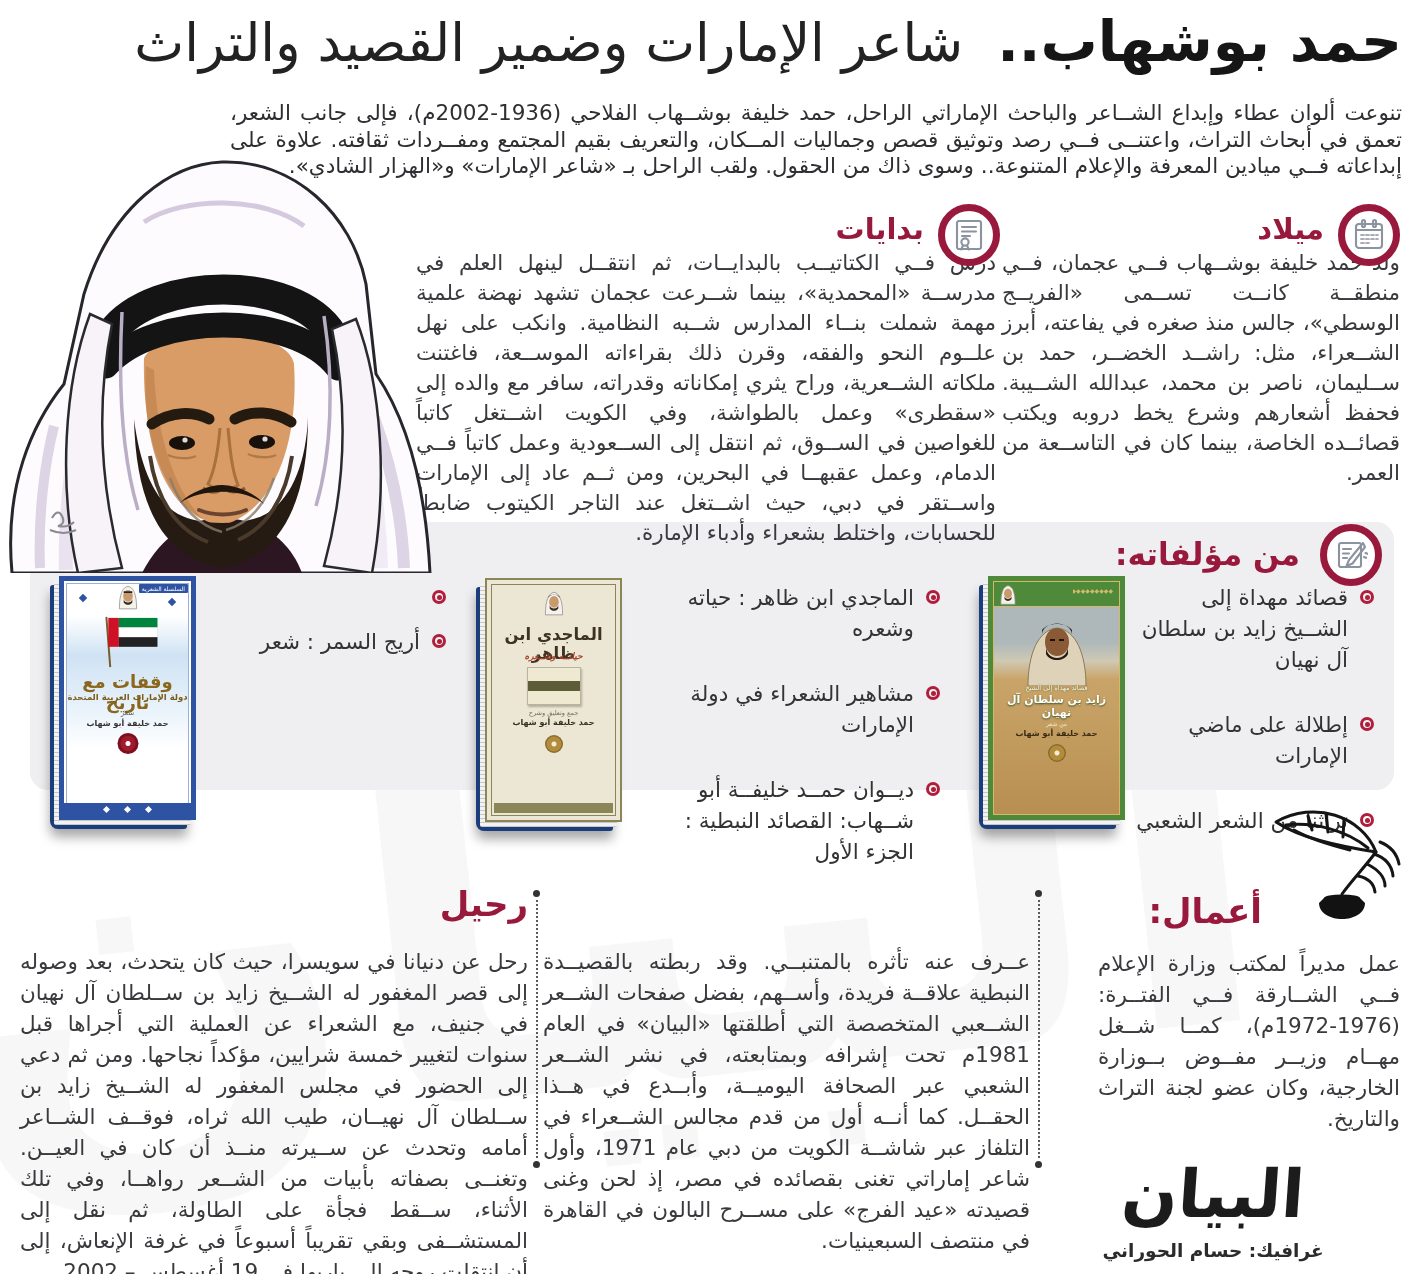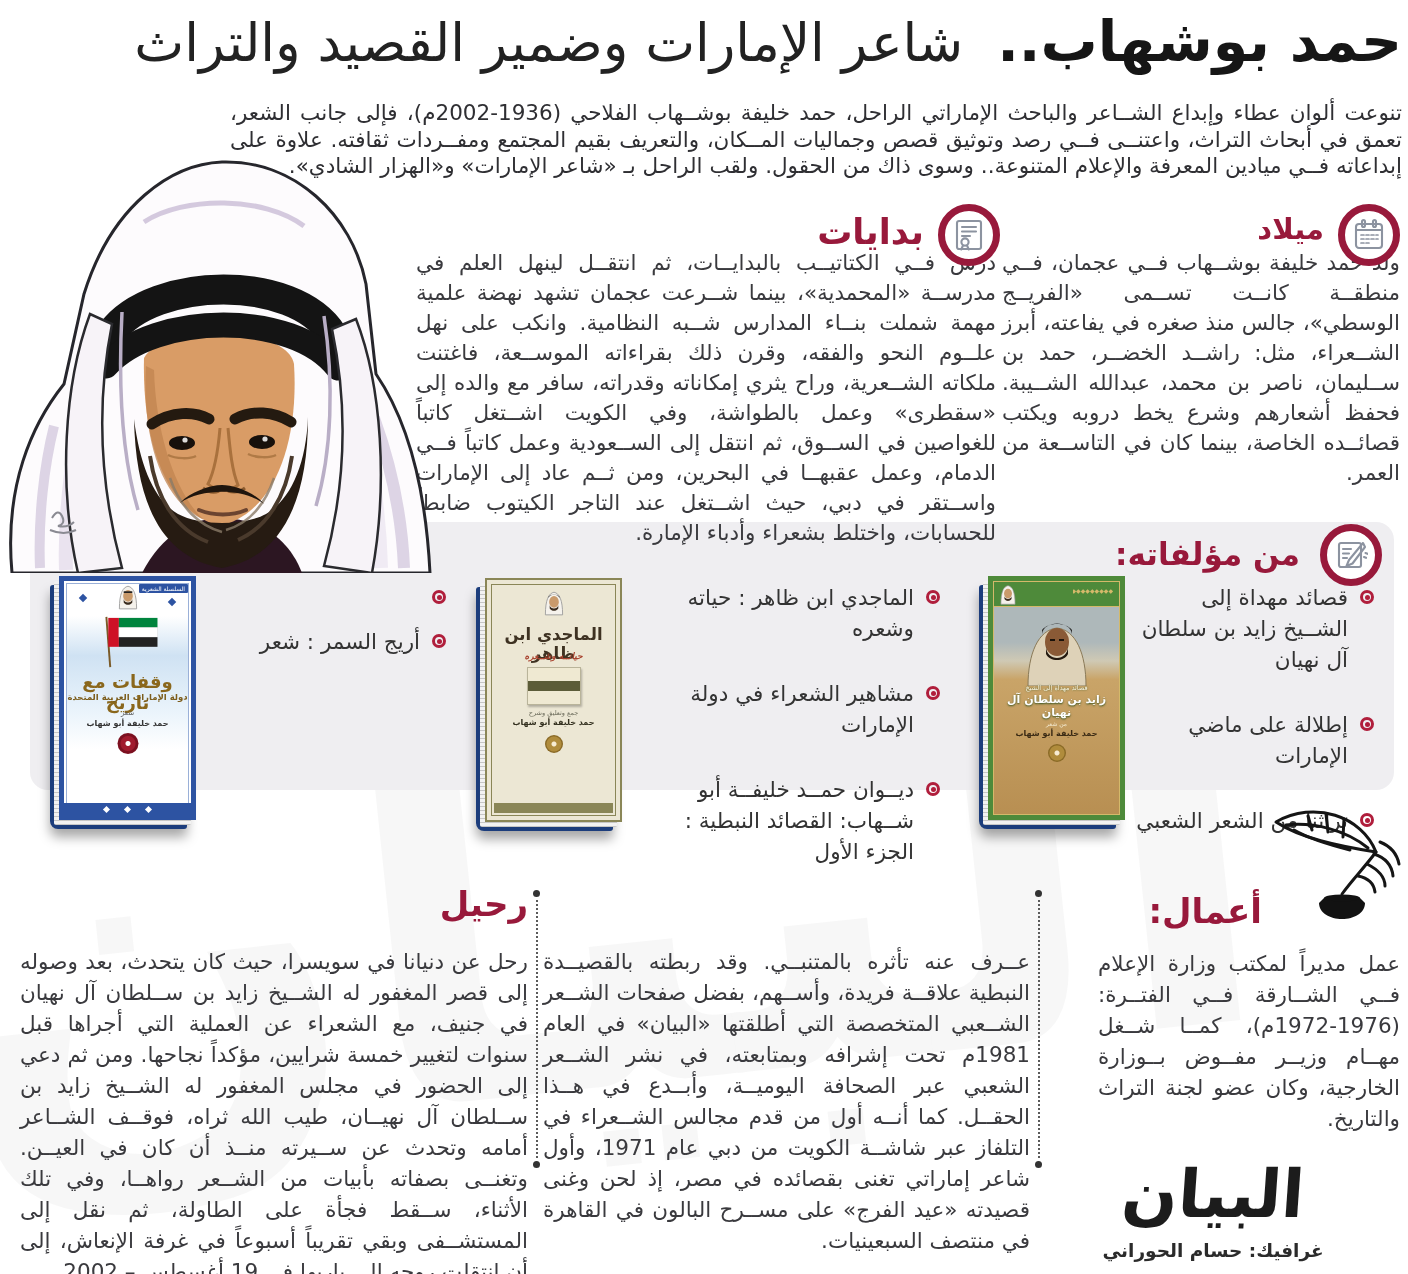--- a/index.html
+++ b/index.html
@@ -168,21 +168,21 @@
   <p class="para" style="top:248px;right:8px;width:398px;margin:0;">ولد حمد خليفة بوشــهاب فــي عجمان، فــي منطقــة كانــت تســمى «الفريــج الوسطي»، جالس منذ صغره في يفاعته، أبرز الشــعراء، مثل: راشــد الخضــر، حمد بن ســليمان، ناصر بن محمد، عبدالله الشــيبة. فحفظ أشعارهم وشرع يخط دروبه ويكتب قصائــده الخاصة، بينما كان في التاســعة من العمر.</p>
 
   <div class="sec-icon" style="top:204px;right:408px;">
     <svg width="34" height="34" viewBox="0 0 34 34">
       <rect x="5" y="3" width="24" height="28" rx="2"></rect>
       <path d="M10 9 h14 M10 13.5 h14 M10 18 h8"></path>
       <circle cx="13" cy="24" r="3.6"></circle>
       <path d="M11 27.5 l-1.8 4 M15 27.5 l1.8 4"></path>
     </svg>
   </div>
-  <h2 class="h-sec" style="top:212px;right:484px;font-size:35px;margin:0;">بدايات</h2>
+  <h2 class="h-sec" style="top:212px;right:484px;font-size:29px;margin:0;">بدايات</h2>
   <p class="para" style="top:248px;right:412px;width:580px;margin:0;">درس فــي الكتاتيــب بالبدايــات، ثم انتقــل لينهل العلم في مدرســة «المحمدية»، بينما شــرعت عجمان تشهد نهضة علمية مهمة شملت بنــاء المدارس شــبه النظامية. وانكب على نهل علــوم النحو والفقه، وقرن ذلك بقراءاته الموســعة، فاغتنت ملكاته الشــعرية، وراح يثري إمكاناته وقدراته، سافر مع والده إلى «سقطرى» وعمل بالطواشة، وفي الكويت اشــتغل كاتباً للغواصين في الســوق، ثم انتقل إلى الســعودية وعمل كاتباً فــي الدمام، وعمل عقبهــا في البحرين، ومن ثــم عاد إلى الإمارات واســتقر في دبي، حيث اشــتغل عند التاجر الكيتوب ضابطاً للحسابات، واختلط بشعراء وأدباء الإمارة.</p>
 
   <div class="abs" id="panel"></div>
   <div class="sec-icon" style="top:524px;right:26px;">
     <svg width="34" height="34" viewBox="0 0 34 34">
       <rect x="5" y="5" width="22" height="24" rx="2"></rect>
       <path d="M9 11 h8 M9 15.5 h6 M9 20 h4"></path>
       <path d="M29 5 L15 22 l-2.5 6 l6 -2.5 L31 9 Z"></path>
       <path d="M31.5 15 l2 .8 M30 19 l2 .8"></path>
     </svg>

